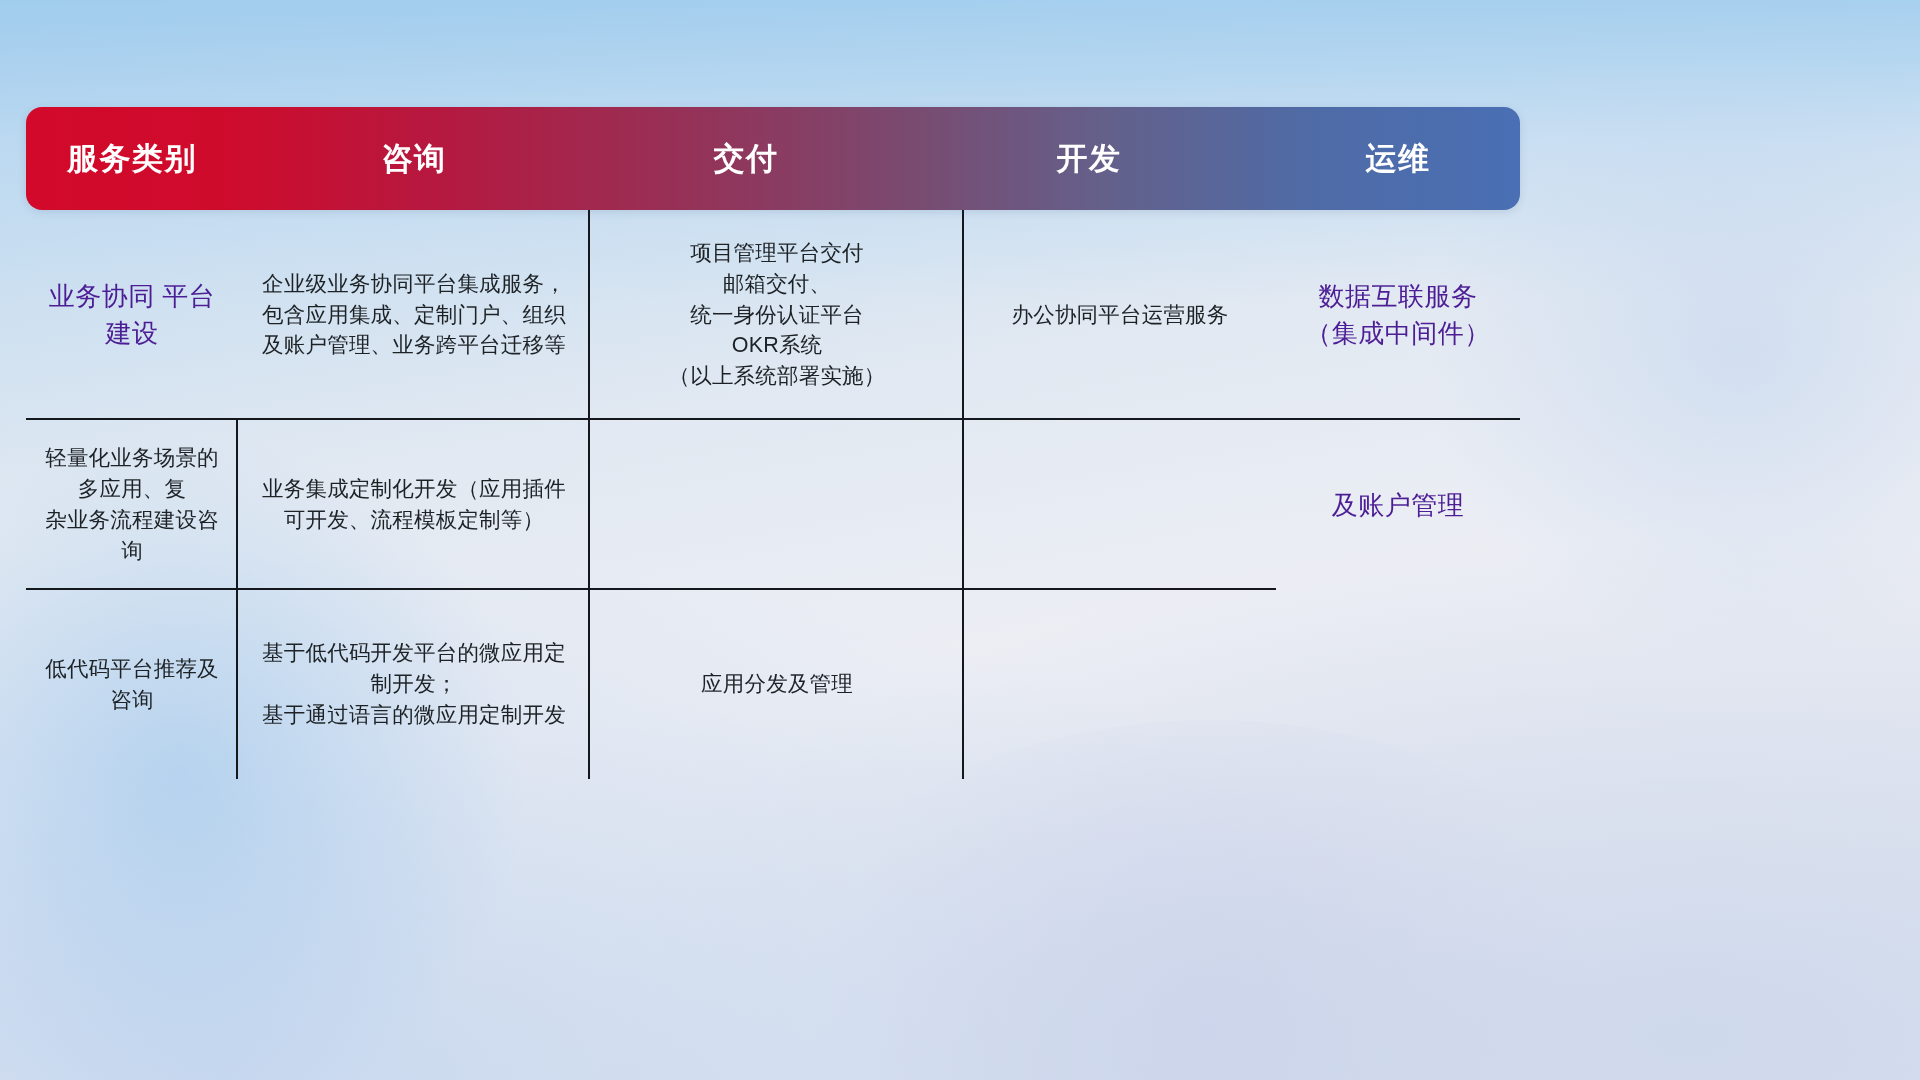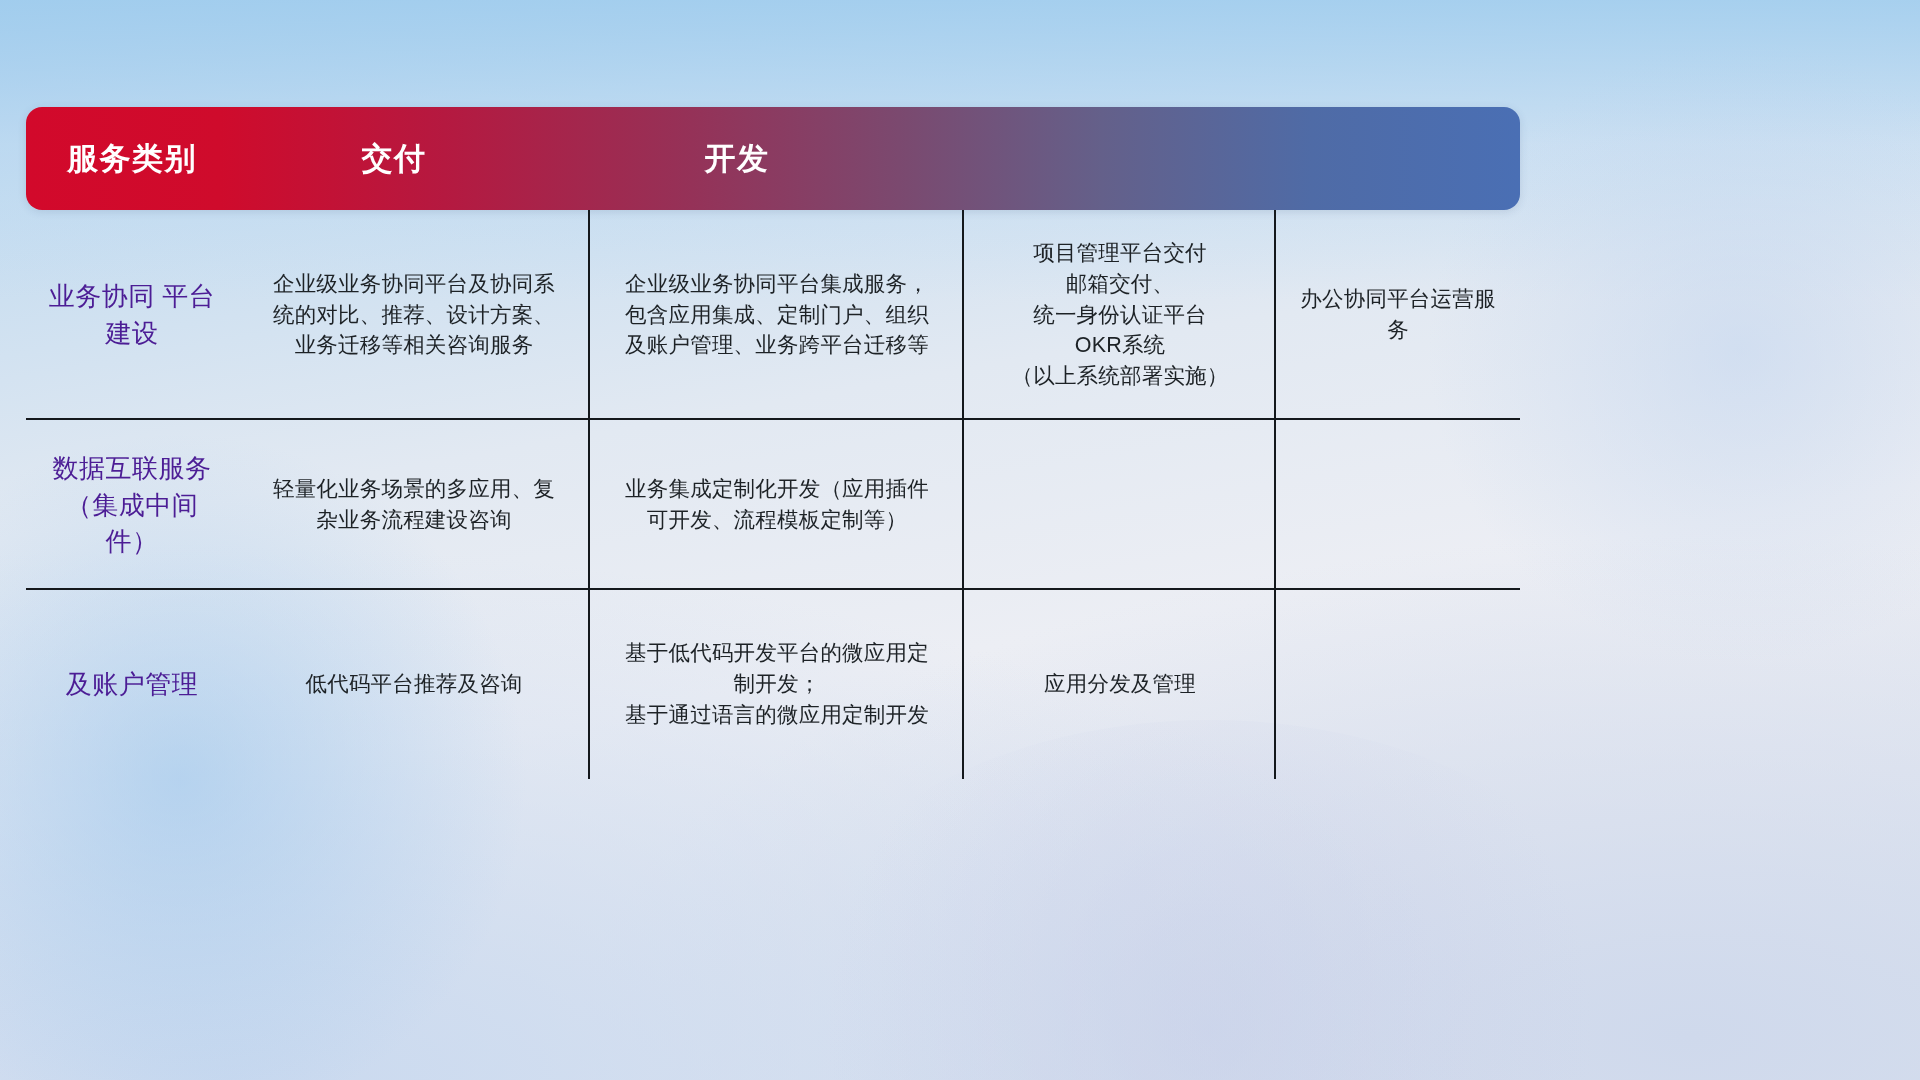--- a/index.html
+++ b/index.html
@@ -164,31 +164,30 @@
 <div id="bg-base"></div>
 <div id="bg-top-sky"></div>
 <div id="bg-glow-left"></div>
 <div id="bg-glow-right"></div>
 <div id="bg-glow-bottom"></div>
 
 <div id="table-wrap">
 
   <div id="header-bar">
     <div class="hcell hc0">服务类别</div>
+    <div class="hcell hc1">咨询</div>
     <div class="hcell hc3">交付</div>
     <div class="hcell hc2">开发</div>
+    <div class="hcell hc4">运维</div>
   </div>
 
   <div id="body-grid">
 
     <div class="cell cat hsep-bottom">业务协同
 平台建设</div>
-    <div class="cell txt vsep-right hsep-bottom">企业级业务协同平台及协同系
-统的对比、推荐、设计方案、
-业务迁移等相关咨询服务</div>
     <div class="cell txt vsep-right hsep-bottom">企业级业务协同平台集成服务，
 包含应用集成、定制门户、组织
 及账户管理、业务跨平台迁移等</div>
     <div class="cell txt vsep-right hsep-bottom">项目管理平台交付
 邮箱交付、
 统一身份认证平台
 OKR系统
 （以上系统部署实施）</div>
     <div class="cell txt hsep-bottom">办公协同平台运营服务</div>
 

